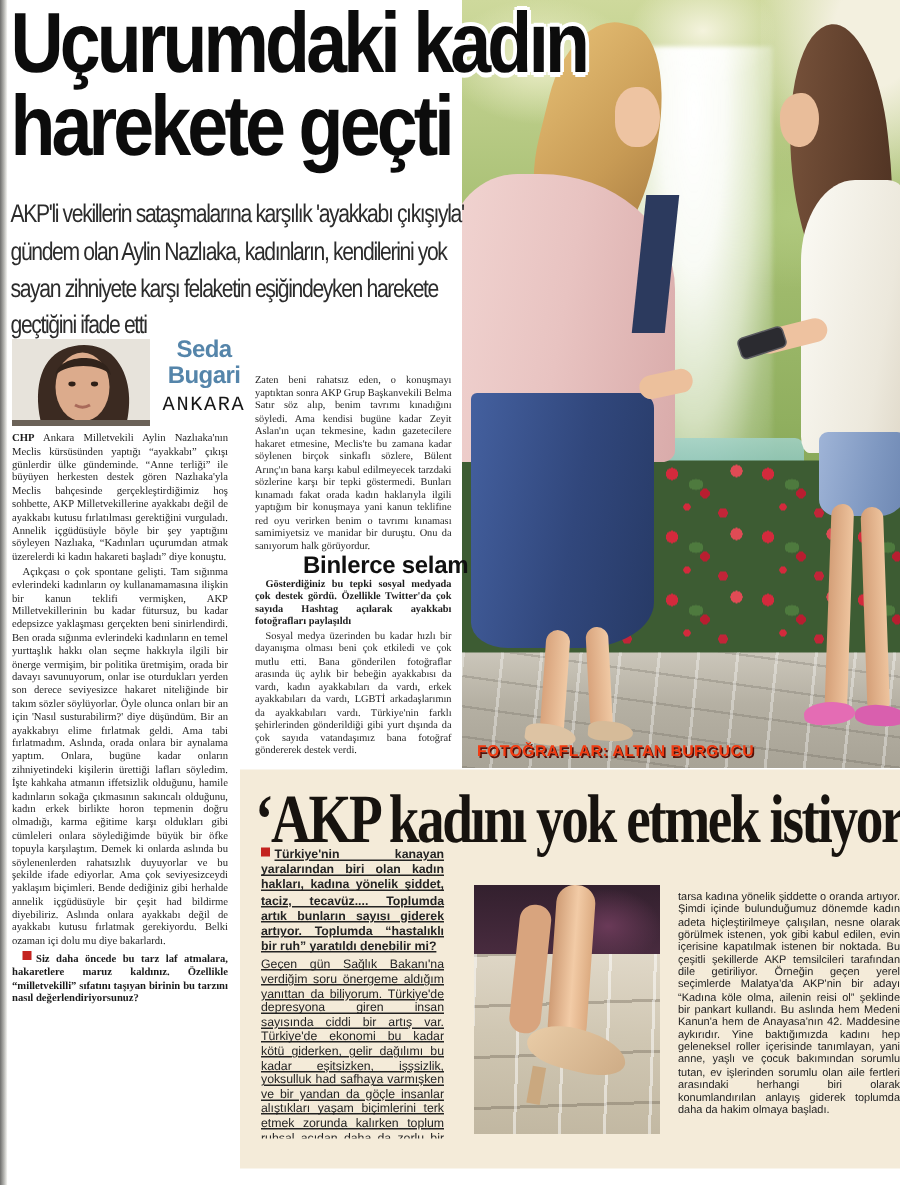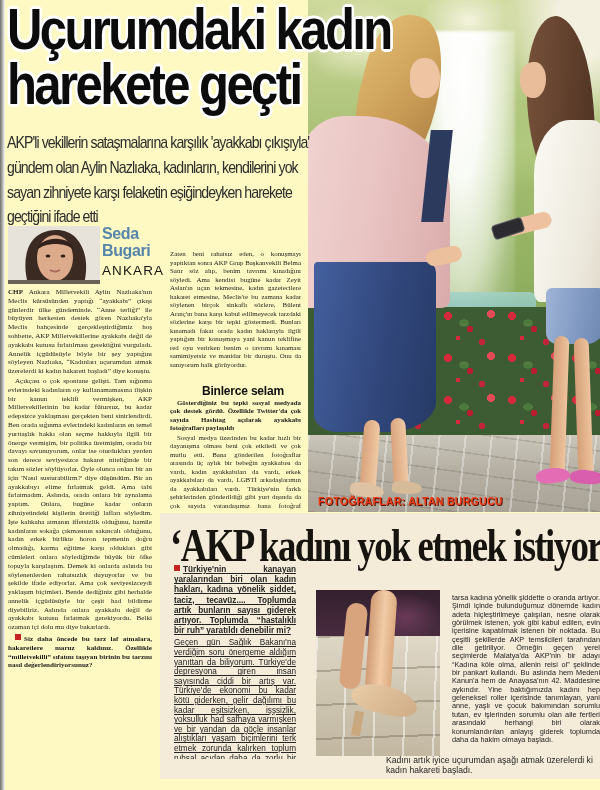--- a/index.html
+++ b/index.html
@@ -1,53 +1,53 @@
 <!DOCTYPE html>
 <html><head>
 <meta charset="utf-8">
 <style>
   html,body{margin:0;padding:0;background:#888;}
-  .page{position:relative;width:600px;height:790px;background:#fef9c3;overflow:hidden;
+  .page{position:relative;width:600px;height:790px;background:#ffffff;overflow:hidden;
         font-family:"Liberation Sans",sans-serif;margin:0 auto;}
   .edge{position:absolute;left:0;top:0;width:5px;height:790px;
         background:linear-gradient(90deg,#6e6e6c,#b9b9b5 55%,#fdfdfa);}
 
   
   .headline{position:absolute;left:7px;top:2px;margin:0;z-index:6;color:#0c0c0c;
             font-weight:900;line-height:.97;letter-spacing:-3px;width:620px;
             transform:scaleX(.86);transform-origin:left top;
             text-shadow:-3px 0 0 #fff,3px 0 0 #fff,0 -3px 0 #fff,0 3px 0 #fff,
                         -2px -2px 0 #fff,2px 2px 0 #fff,-2px 2px 0 #fff,2px -2px 0 #fff;}
   .hl{display:block;font-size:57px;}
 
   
   .subhead{position:absolute;left:7px;top:131px;width:372px;margin:0;z-index:6;
            font-size:17px;line-height:1.46;color:#2c2c2c;letter-spacing:-1.1px;
            transform:scaleX(.83);transform-origin:left top;}
 
   
   .byline{position:absolute;left:8px;top:226px;width:162px;height:60px;}
   .byline-photo{position:absolute;left:0;top:0;width:92px;height:58px;overflow:hidden;background:#e4e0d8;}
-  .byline-text{position:absolute;right:0;top:0;width:68px;text-align:left;}
+  .byline-text{position:absolute;right:0;top:0;width:68px;text-align:center;}
   .bn{font-size:16px;font-weight:bold;color:#5585aa;line-height:1.05;letter-spacing:-.4px;}
-  .bcity{font-size:13.5px;color:#161616;letter-spacing:1.1px;margin-top:3px;font-weight:500;}
+  .bcity{font-size:13.5px;color:#161616;letter-spacing:1.1px;margin-top:3px;font-weight:500;font-family:Liberation Mono, monospace;}
 
   
   .col{position:absolute;text-align:justify;color:#1c1c1c;overflow:hidden;}
   .serifcol{font-family:"Liberation Serif",serif;}
   .col1{left:8px;top:288px;width:156px;height:498px;font-size:7.1px;line-height:8.8px;}
   .col2{left:170px;top:250px;width:143px;height:260px;font-size:6.9px;line-height:8.5px;}
   .col p{margin:0 12px 1px 0;}
   .col p.ind{text-indent:7px;}
   .lead{font-weight:bold;}
   .q{font-weight:bold;margin-top:2px !important;}
   .bullet{display:inline-block;width:6px;height:6px;background:#c4231f;margin-right:3px;
           vertical-align:1px;}
-  .crosshead{font-family:"Liberation Sans",sans-serif;font-size:12px;font-weight:bold;
-             color:#101010;margin:18px 0 3px 0;letter-spacing:-.2px;padding-left:32px;}
+  .crosshead{font-family:"Liberation Sans",sans-serif;font-size:16px;font-weight:bold;
+             color:#101010;margin:5px 0 3px 0;letter-spacing:-.2px;padding-left:32px;}
 
   
   .photo-main{position:absolute;left:308px;top:0;width:292px;height:512px;overflow:hidden;background:#9db86a;}
   .photo-main div{position:absolute;}
   .pm-foliage{inset:0;
     background:
       radial-gradient(90px 60px at 18% 8%,#eceec9 0%,rgba(236,238,201,0) 70%),
       radial-gradient(70px 50px at 55% 4%,#f4f3dd 0%,rgba(244,243,221,0) 70%),
       radial-gradient(120px 80px at 28% 34%,#bcd188 0%,rgba(188,209,136,0) 75%),
       radial-gradient(100px 70px at 76% 28%,#b0c97e 0%,rgba(176,201,126,0) 70%),
@@ -248,15 +248,14 @@
     <div class="photo-legs">
       <div class="pl-top"></div>
       <div class="pl-steps"></div>
       <div class="pl-leg-back"></div>
       <div class="pl-leg-front"></div>
       <div class="pl-heel"></div>
       <div class="pl-shoe"></div>
     </div>
 
     <div class="qcol-right">tarsa kadına yönelik şiddette o oranda artıyor. Şimdi içinde bulunduğumuz dönemde kadın adeta hiçleştirilmeye çalışılan, nesne olarak görülmek istenen, yok gibi kabul edilen, evin içerisine kapatılmak istenen bir noktada. Bu çeşitli şekillerde AKP temsilcileri tarafından dile getiriliyor. Örneğin geçen yerel seçimlerde Malatya'da AKP'nin bir adayı “Kadına köle olma, ailenin reisi ol” şeklinde bir pankart kullandı. Bu aslında hem Medeni Kanun'a hem de Anayasa'nın 42. Maddesine aykırıdır. Yine baktığımızda kadını hep geleneksel roller içerisinde tanımlayan, yani anne, yaşlı ve çocuk bakımından sorumlu tutan, ev işlerinden sorumlu olan aile fertleri arasındaki herhangi biri olarak konumlandırılan anlayış giderek toplumda daha da hakim olmaya başladı.</div>
-    <div class="caption">Kadını artık iyice uçurumdan aşağı atmak üzerelerdi ki kadın hakareti başladı.</div>
   </div>
 </div>
 
 </body></html>

